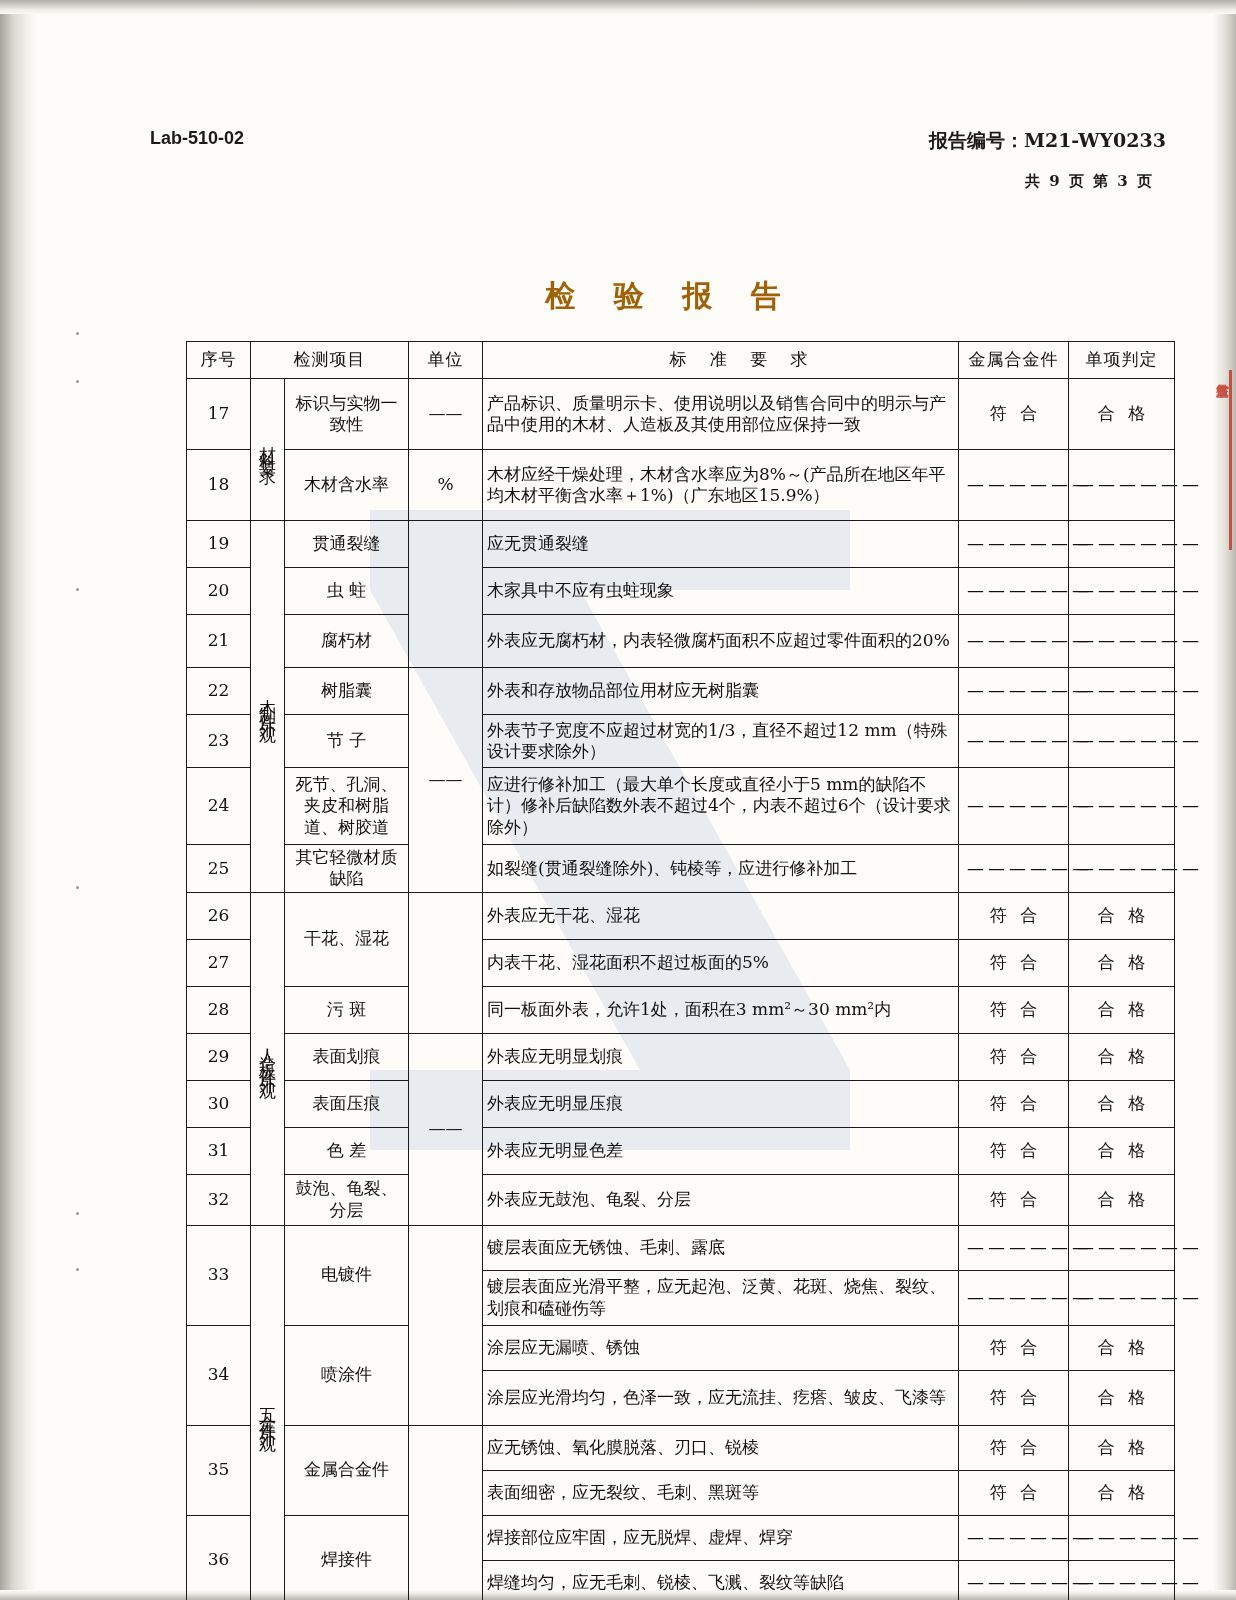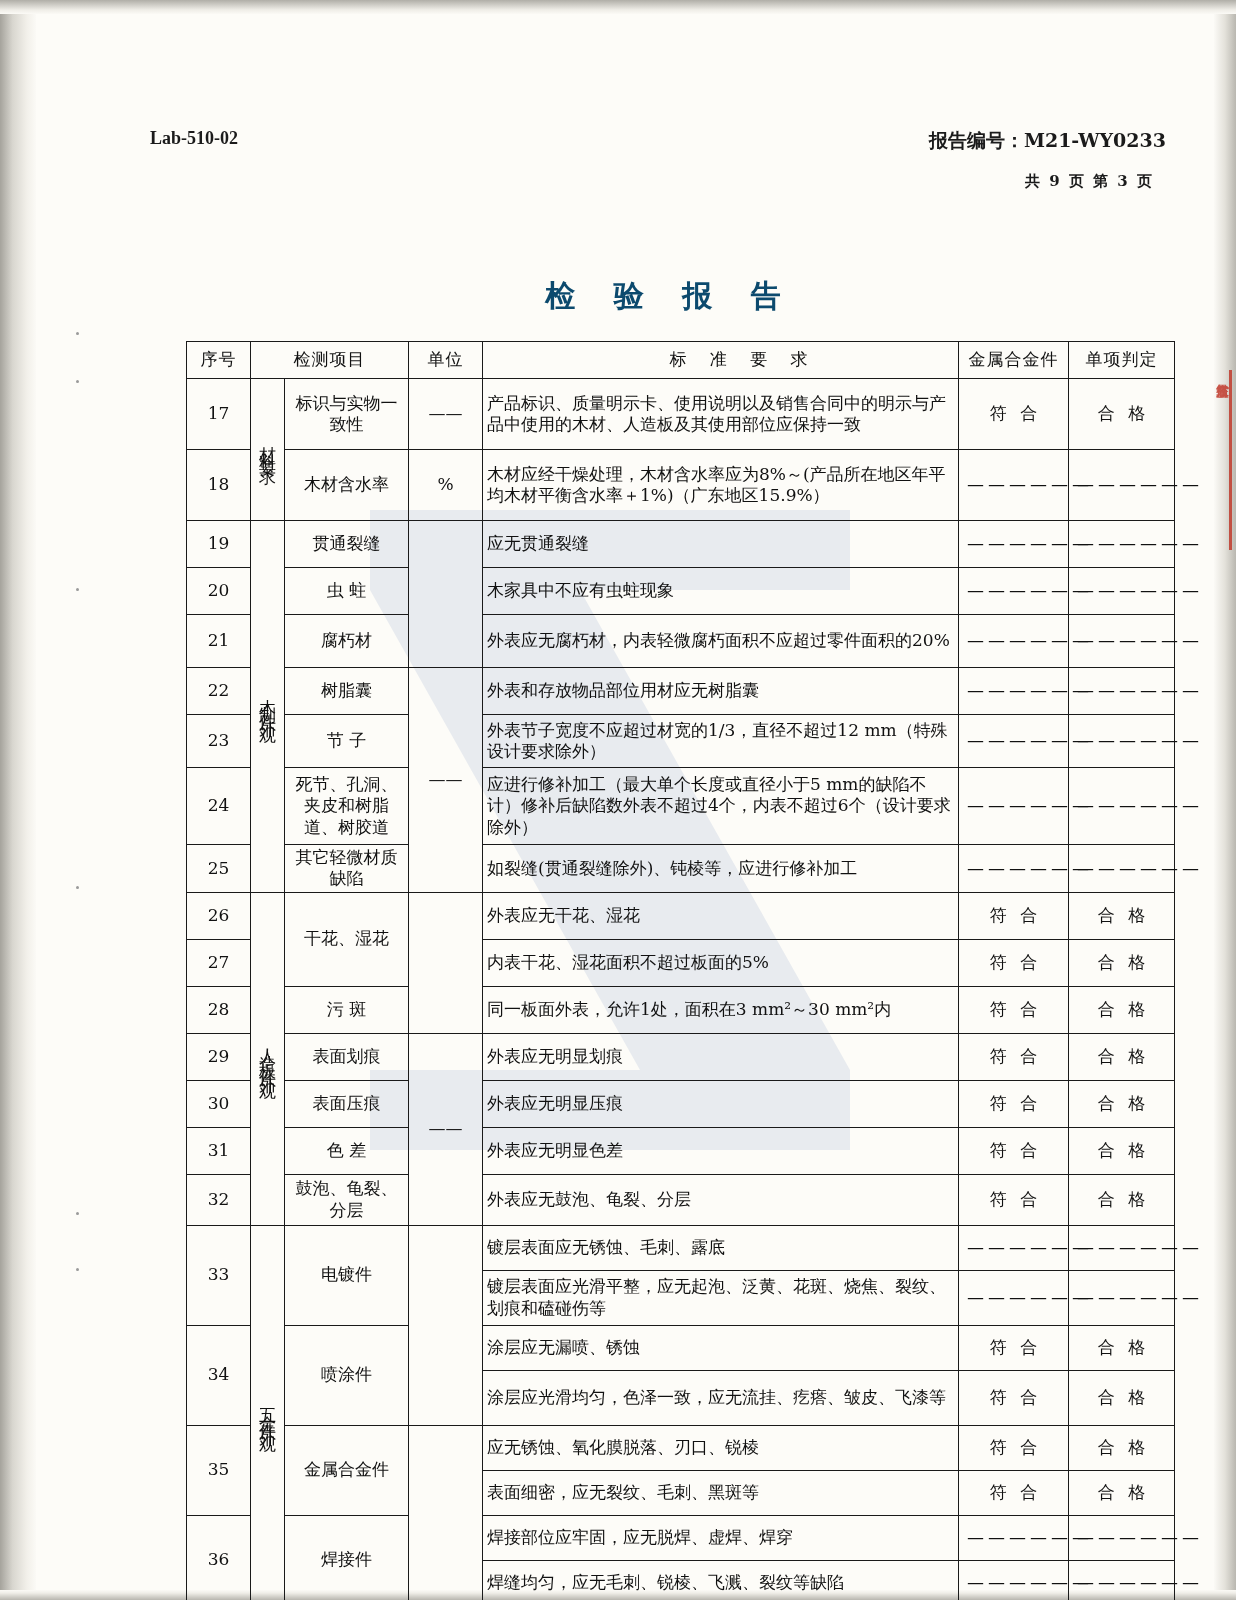--- a/index.html
+++ b/index.html
@@ -101,21 +101,21 @@
     right: 60px;
     top: 128px;
     height: 80px;
   }
   .doc-code {
     position: absolute;
     left: 0;
     top: 0;
     font-size: 18px;
     font-weight: bold;
-    font-family: Liberation Serif, serif;
+    font-family: Liberation Sans, sans-serif;
     letter-spacing: 0px;
     color: #1b1b1b;
   }
   .report-no {
     position: absolute;
     right: 10px;
     top: 0;
     font-size: 19px;
     font-weight: bold;
     color: #1b1b1b;
@@ -141,21 +141,21 @@
     color: #111;
     letter-spacing: 1px;
   }
   .rtitle {
     position: absolute;
     left: 0; right: 0;
     top: 148px;
     text-align: center;
     font-size: 30px;
     font-weight: bold;
-    color: #0c4a6e;
+    color: #a16207;
     letter-spacing: 14px;
     text-indent: 14px;
   }
 
   
   table.rt {
     position: absolute;
     left: 186px;
     top: 341px;
     width: 962px;

